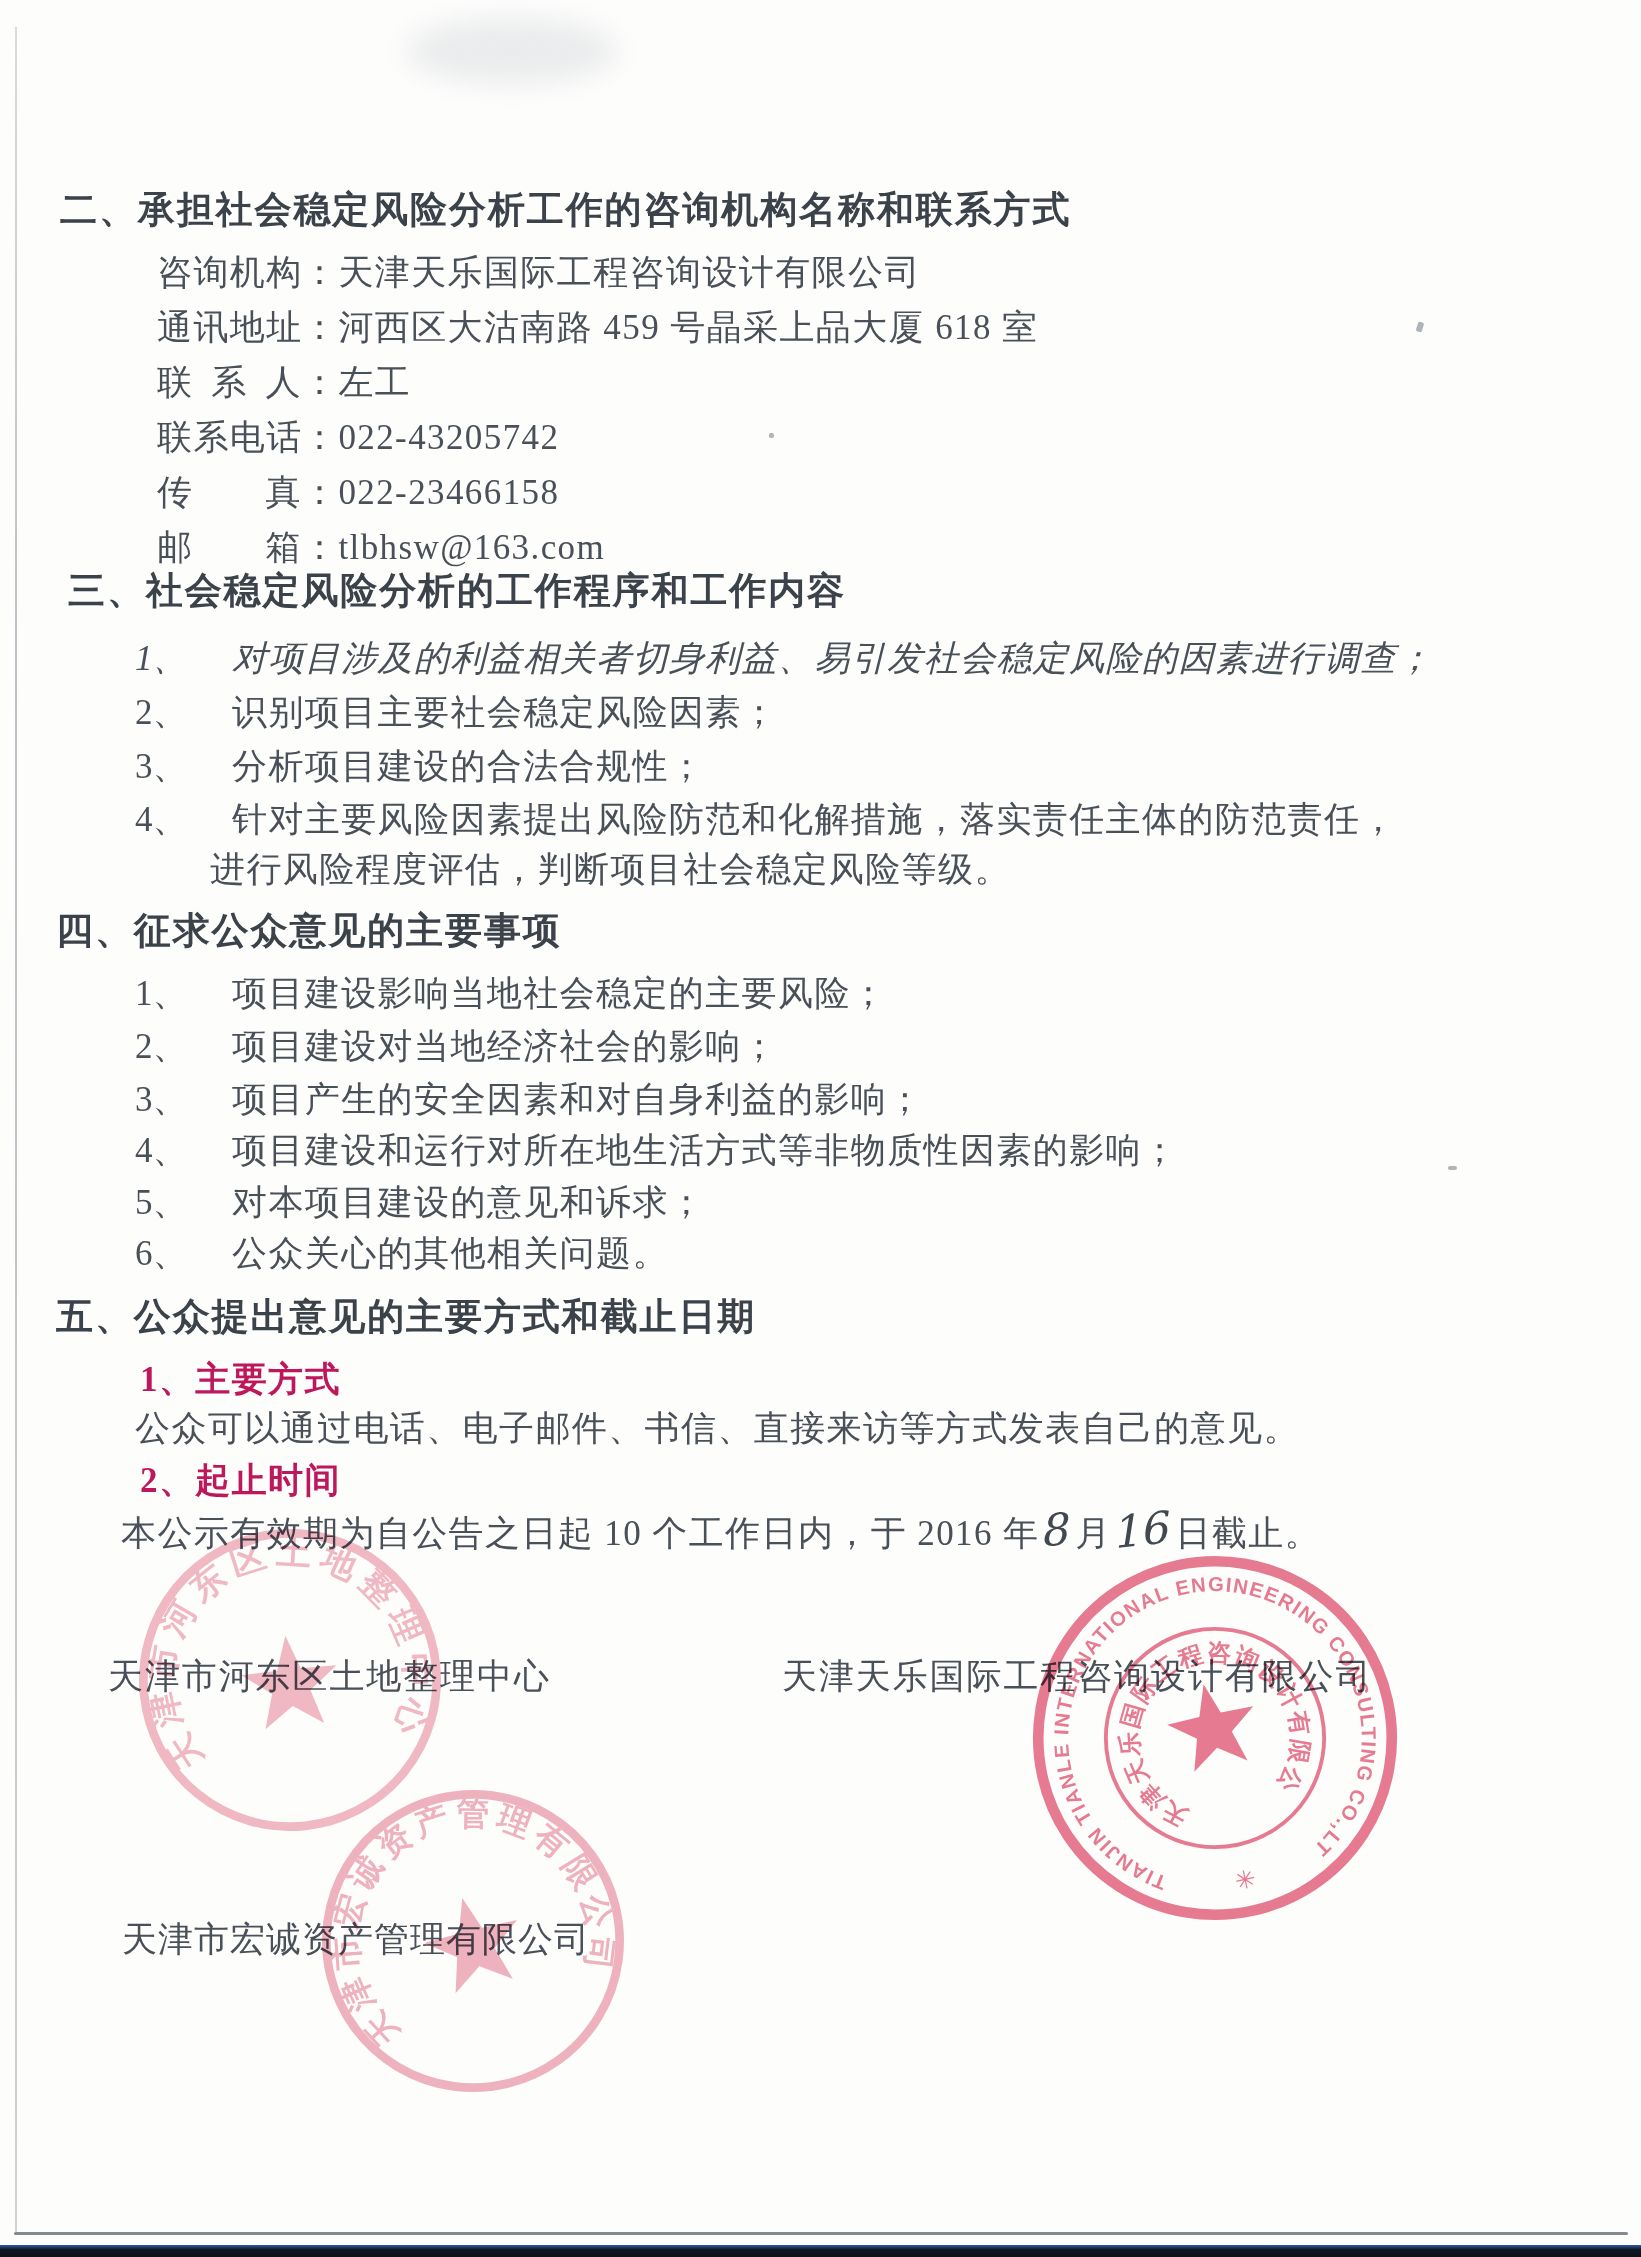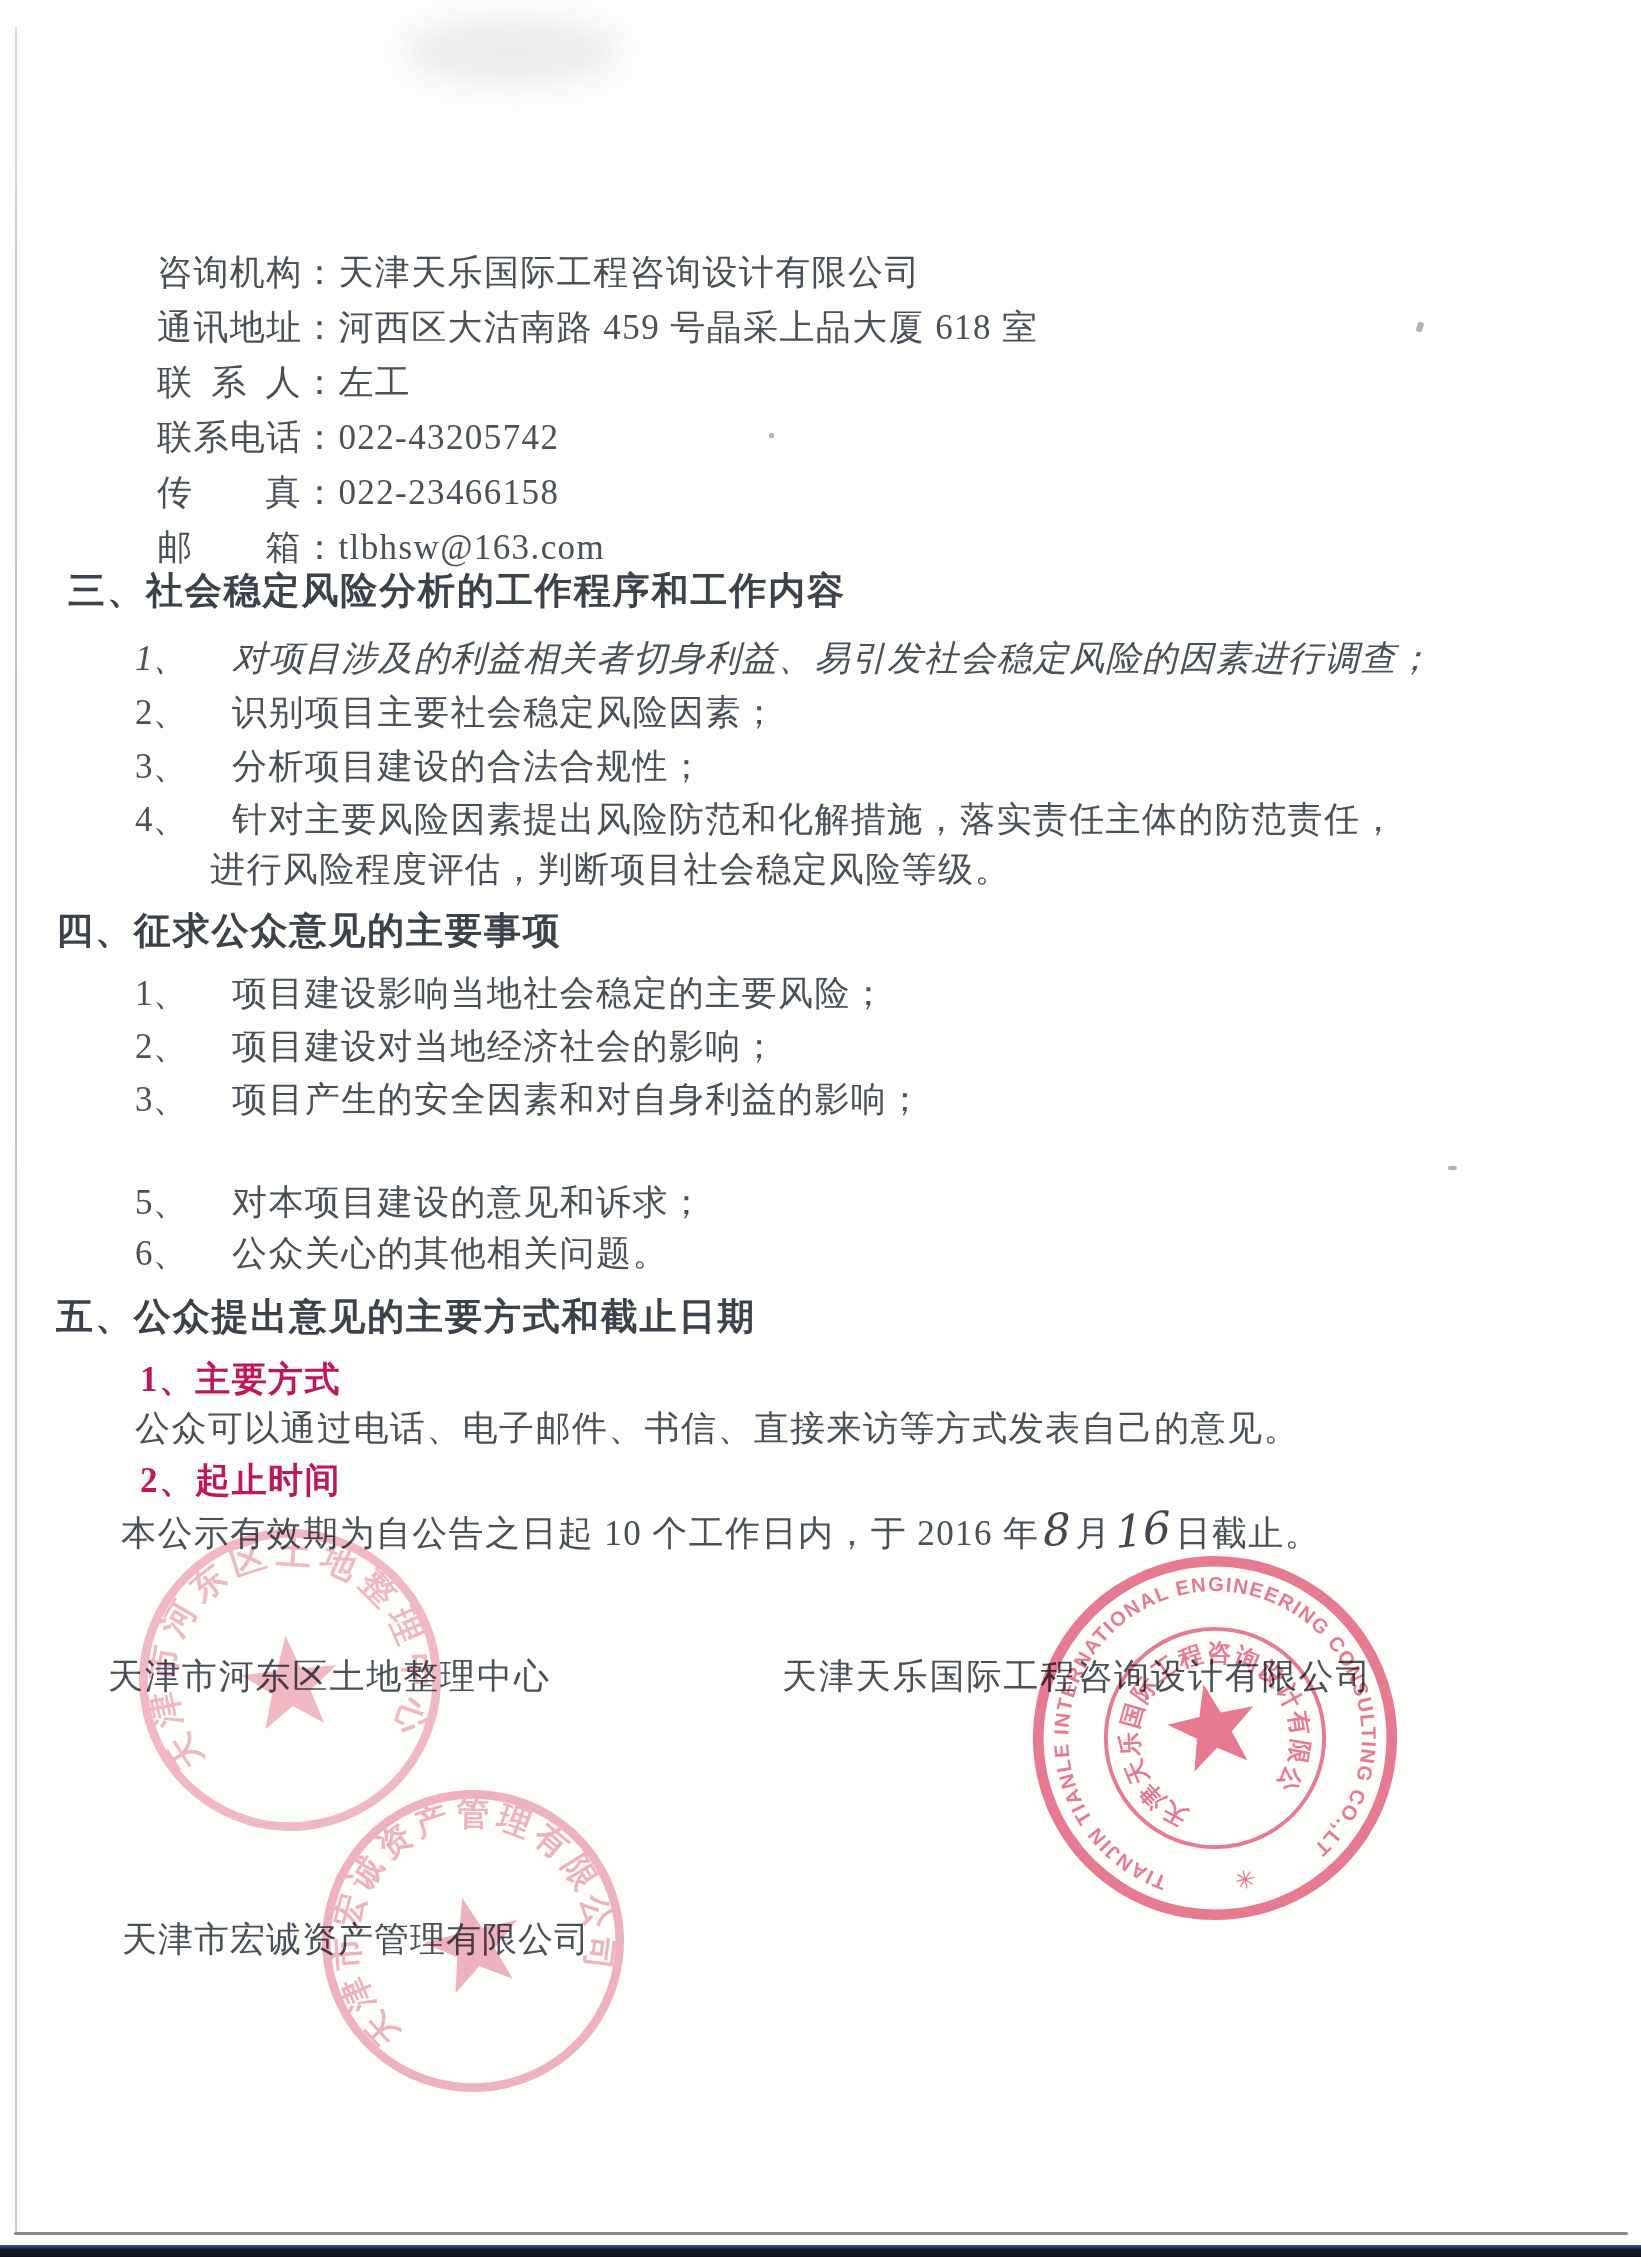--- a/index.html
+++ b/index.html
@@ -45,20 +45,21 @@
 </head>
 <body>
 
 <div class="canvas">
 
   <div class="smudge"></div>
   <div class="speck" style="left:1417px;top:322px;width:5.8px;height:9.7px;transform:rotate(18deg);"></div>
   <div class="speck" style="left:769px;top:433px;width:4.8px;height:4.8px;"></div>
   <div class="speck" style="left:1448px;top:1166px;width:8.7px;height:3.9px;"></div>
 
+  <div class="abs h-sec" style="left:60px;top:185px;">二、承担社会稳定风险分析工作的咨询机构名称和联系方式</div>
 
   <div class="abs body-line" style="left:157px;top:249px;">
     <span class="contact-label">咨询机构</span><span>：</span><span>天津天乐国际工程咨询设计有限公司</span>
   </div>
   <div class="abs body-line" style="left:157px;top:304px;">
     <span class="contact-label">通讯地址</span><span>：</span><span>河西区大沽南路 459 号晶采上品大厦 618 室</span>
   </div>
   <div class="abs body-line" style="left:157px;top:359px;">
     <span class="contact-label">联系人</span><span>：</span><span>左工</span>
   </div>
@@ -91,20 +92,23 @@
   <div class="abs h-sec" style="left:56px;top:906px;">四、征求公众意见的主要事项</div>
 
   <div class="abs body-line" style="left:135px;top:970px;">
     <span class="item-num">1、</span><span>项目建设影响当地社会稳定的主要风险；</span>
   </div>
   <div class="abs body-line" style="left:135px;top:1023px;">
     <span class="item-num">2、</span><span>项目建设对当地经济社会的影响；</span>
   </div>
   <div class="abs body-line" style="left:135px;top:1076px;">
     <span class="item-num">3、</span><span>项目产生的安全因素和对自身利益的影响；</span>
+  </div>
+  <div class="abs body-line" style="left:135px;top:1127px;">
+    <span class="item-num">4、</span><span>项目建设和运行对所在地生活方式等非物质性因素的影响；</span>
   </div>
   <div class="abs body-line" style="left:135px;top:1179px;">
     <span class="item-num">5、</span><span>对本项目建设的意见和诉求；</span>
   </div>
   <div class="abs body-line" style="left:135px;top:1230px;">
     <span class="item-num">6、</span><span>公众关心的其他相关问题。</span>
   </div>
 
   <div class="abs h-sec" style="left:56px;top:1292px;">五、公众提出意见的主要方式和截止日期</div>
 

